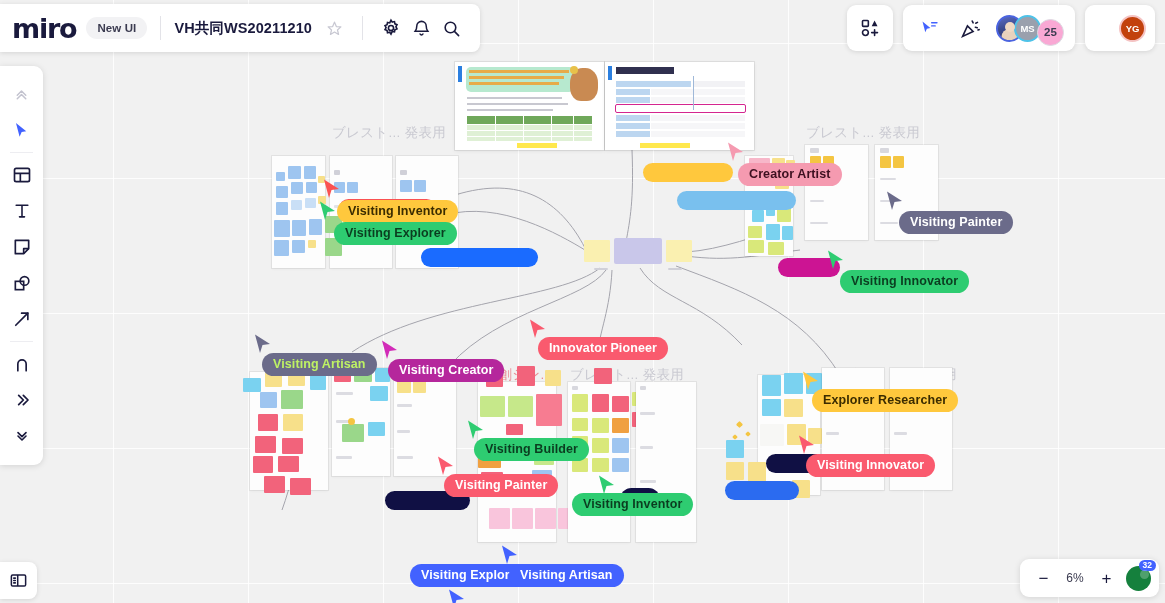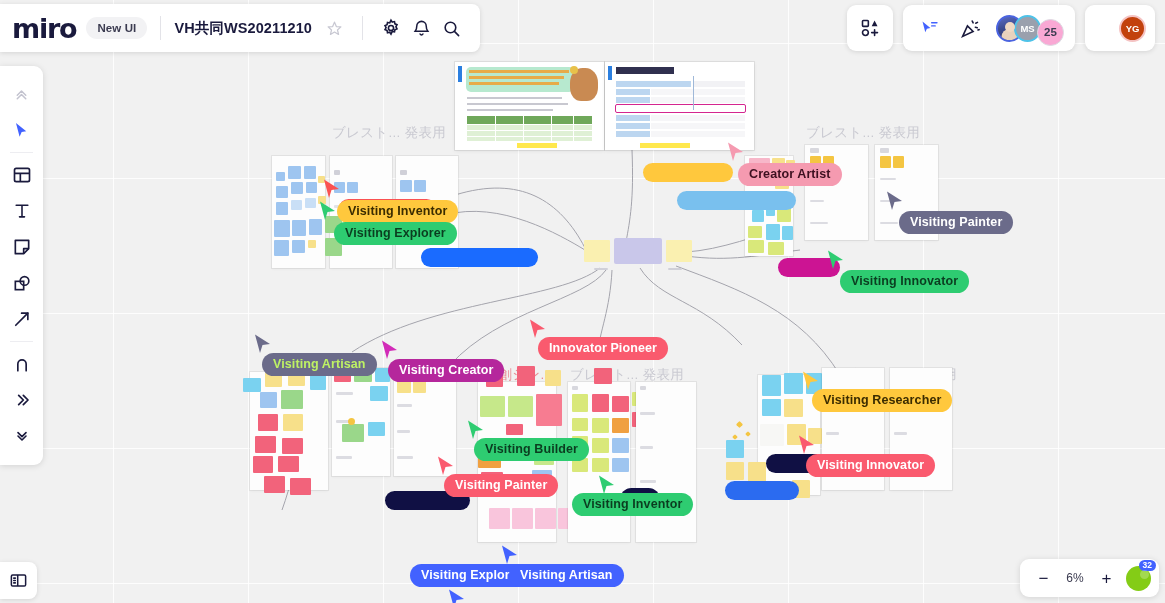--- a/index.html
+++ b/index.html
@@ -112,21 +112,21 @@
     background:#fff;border-radius:9px;box-shadow:0 1px 6px rgba(0,0,0,.13);
     display:flex;align-items:center;gap:3px;padding:0 8px 0 10px;z-index:35;
   }
   .zb{
     width:27px;height:27px;display:flex;align-items:center;justify-content:center;
     color:#1a1a3d;cursor:pointer;font-size:17px;line-height:1;
   }
   #zoomval{ font-size:12px;color:#3b3b50;min-width:30px;text-align:center;font-weight:500;}
   .zmoon{
     position:relative;width:25px;height:25px;border-radius:50%;
-    background:#84cc16;margin-left:3px;cursor:pointer;
+    background:#15803d;margin-left:3px;cursor:pointer;
   }
   .zmoon::after{
     content:"";position:absolute;right:2px;top:4px;width:9px;height:9px;
     border-radius:50%;background:#fff;opacity:.25;
   }
   .zbadge{
     position:absolute;right:-5px;top:-6px;background:#4262ff;color:#fff;
     font-size:8.5px;font-weight:700;border-radius:9px;padding:1.5px 4px;line-height:1;
   }
 
@@ -457,21 +457,21 @@
         <path d="M2 1.5 L17 11 L9.5 12 L7 20 Z" fill="#4262ff"></path>
       </svg>
       <div class="clabel" style="left: 410px; top: 564px; background: rgb(66, 98, 255); color: rgb(255, 255, 255);">Visiting Explorer</div>
       <svg width="20" height="22" viewBox="0 0 20 22" style="position: absolute; left: 500px; top: 544px;">
         <path d="M2 1.5 L17 11 L9.5 12 L7 20 Z" fill="#4262ff"></path>
       </svg>
       <div class="clabel" style="left: 509px; top: 564px; background: rgb(66, 98, 255); color: rgb(255, 255, 255);">Visiting Artisan</div>
       <svg width="20" height="22" viewBox="0 0 20 22" style="position: absolute; left: 801px; top: 370px;">
         <path d="M2 1.5 L17 11 L9.5 12 L7 20 Z" fill="#ffc83d"></path>
       </svg>
-      <div class="clabel" style="left: 812px; top: 389px; background: rgb(255, 200, 61); color: rgb(59, 44, 0);">Visiting Researcher</div>
+      <div class="clabel" style="left: 812px; top: 389px; background: rgb(255, 200, 61); color: rgb(59, 44, 0);">Explorer Researcher</div>
       <svg width="20" height="22" viewBox="0 0 20 22" style="position: absolute; left: 797px; top: 434px;">
         <path d="M2 1.5 L17 11 L9.5 12 L7 20 Z" fill="#fa5a6e"></path>
       </svg>
       <div class="clabel" style="left: 806px; top: 454px; background: rgb(250, 90, 110); color: rgb(255, 255, 255);">Visiting Innovator</div>
     </div>
 
 </div>
 
 <div id="header">
   <div class="miro-logo">miro</div>

